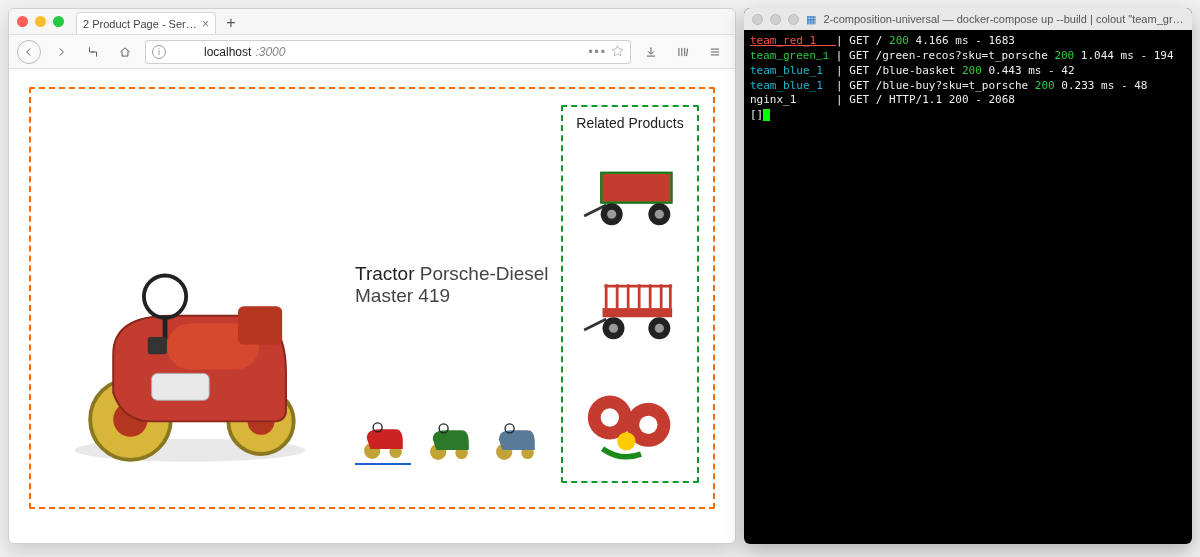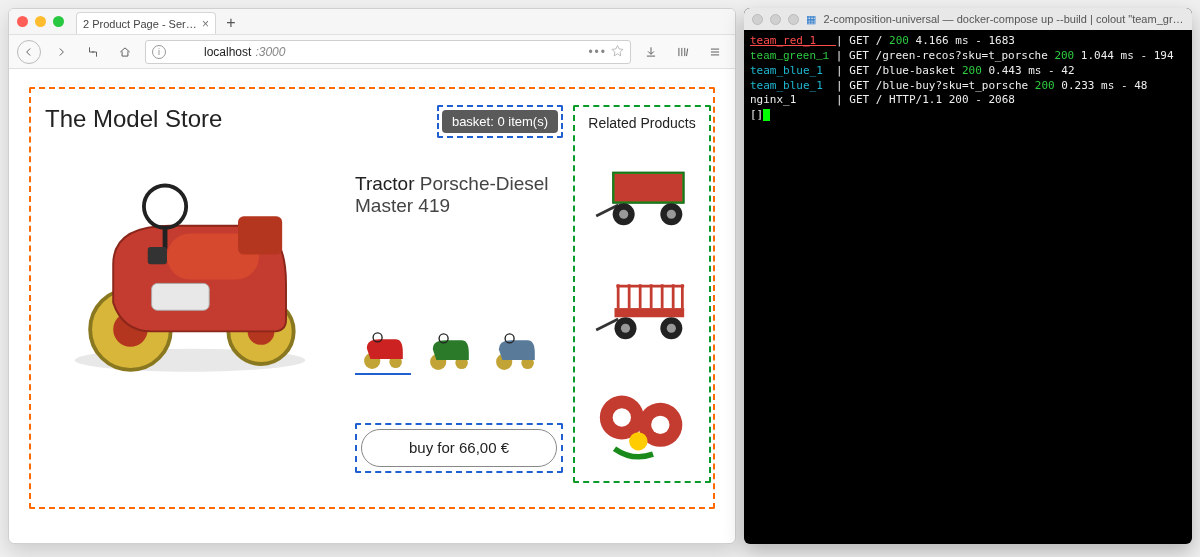--- a/index.html
+++ b/index.html
@@ -213,27 +213,21 @@
       </div>
       <div class="navbtn">
         <svg viewBox="0 0 24 24">
             <path d="M5 7h14M5 12h14M5 17h14"></path>
           </svg>
       </div>
     </div>
 
     <div class="content">
       <div class="page">
-        <h1>The Model Store</h1>
-
-        <div class="basket-wrap">
-          <div class="basket">
-            <button class="basket-btn">basket: 0 item(s)</button>
-          </div>
-        </div>
+
 
         <div class="related-col">
           <div class="related-title">Related Products</div>
           <div class="reco">
             <svg viewBox="0 0 120 90">
                 <rect x="28" y="20" width="78" height="34" fill="#1a8a1a" stroke="#0e5e0e"></rect>
                 <rect x="30" y="22" width="74" height="30" fill="#c43b2f"></rect>
                 <line x1="10" y1="68" x2="34" y2="56" stroke="#333" stroke-width="3"></line>
                 <circle cx="40" cy="66" r="12" fill="#222"></circle>
                 <circle cx="40" cy="66" r="5" fill="#999"></circle>
@@ -318,23 +312,20 @@
               </div>
               <div class="thumb">
                 <svg viewBox="0 0 60 48">
                   <circle cx="18" cy="36" r="9" fill="#c2a436"></circle>
                   <circle cx="44" cy="37" r="7" fill="#c2a436"></circle>
                   <path d="M12 22 Q12 12 26 12 L44 12 Q52 12 52 26 L52 34 L16 34 Z" fill="#5a7a9a"></path>
                   <circle cx="24" cy="10" r="5" fill="none" stroke="#222" stroke-width="1.5"></circle>
                 </svg>
               </div>
             </div>
-          <div class="buy-wrap">
-            <button class="buy-btn">buy for 66,00 €</button>
-          </div>
         </div>
       </div>
     </div>
   </div>
 
   <div class="terminal">
     <div class="term-titlebar">
       <div class="gdots">
         <div class="gdot"></div>
         <div class="gdot"></div>

